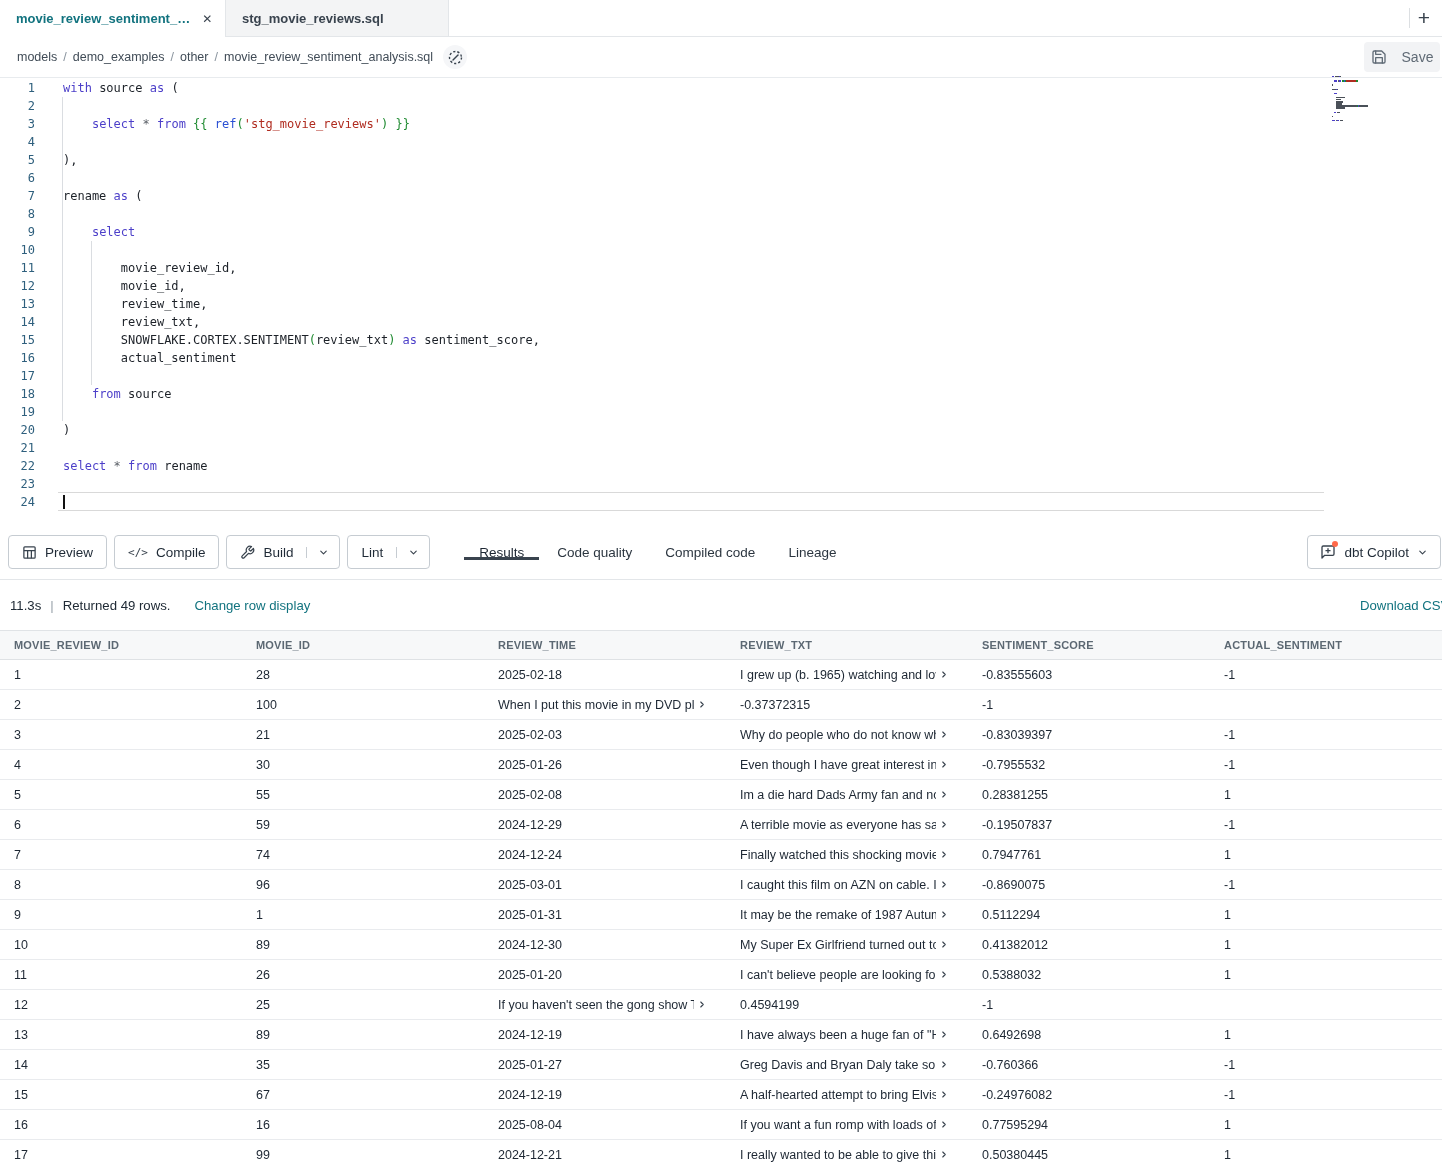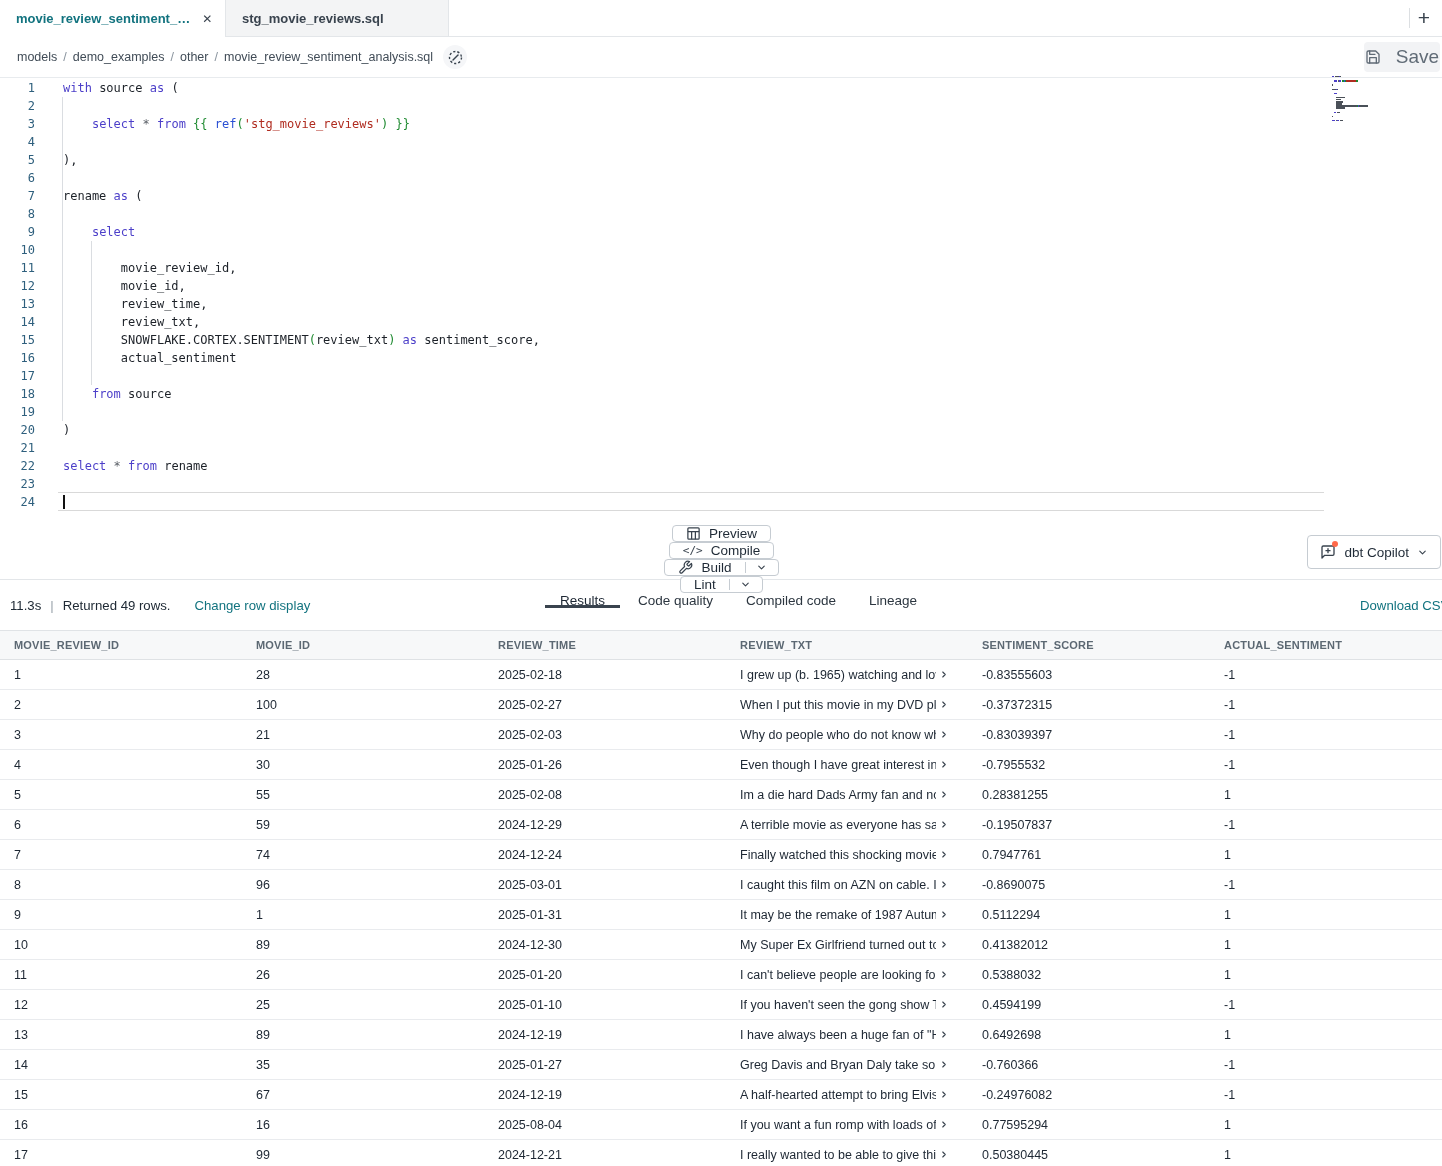--- a/index.html
+++ b/index.html
@@ -22,21 +22,21 @@
 
   
   #crumbbar { position:absolute; left:0; top:37px; width:1442px; height:41px;
     border-bottom:1px solid #e8ebee; display:flex; align-items:center; padding:0 2px 0 17px; }
   .crumb { font-size:12.5px; color:#414c57; }
   .crumb-sep { font-size:12.5px; color:#8a949e; margin:0 6px; }
   #copilot-edit { width:24px; height:24px; margin-left:10px; border-radius:50%;
     background:#f5f6f8; display:flex; align-items:center; justify-content:center; cursor:pointer; }
   #save-btn { margin-left:auto; width:76px; height:30px; background:#f2f3f5; border:none;
     border-radius:4px; display:flex; align-items:center; justify-content:center; gap:15px;
-    font-size:19px; color:#606b76; font-family:inherit; }
+    font-size:14px; color:#606b76; font-family:inherit; }
 
   
   #editor { position:absolute; left:0; top:78px; width:1442px; height:447px;
     font-family:"DejaVu Sans Mono", monospace; font-size:12px; background:#fff; }
   #code-lines { position:absolute; left:0; top:1px; width:100%; }
   .cl { display:flex; height:18px; line-height:18px; white-space:pre; }
   .ln { width:35px; text-align:right; color:#2e5f7d; flex:0 0 35px; }
   .ct { padding-left:28px; }
   .tk-k { color:#4c3fc9; }
   .tk-t { color:#1c2128; }
@@ -56,21 +56,21 @@
   #minimap { position:absolute; left:1332px; top:76px; width:66px; height:54px; }
   .mm-line { height:2.1px; display:flex; }
   .mm-seg { height:1.4px; display:inline-block; }
   .mm-sp { background:transparent; }
   .mm-k { background:#4c3fc9; } .mm-t { background:#4a5058; } .mm-j { background:#1e8a30; }
   .mm-s { background:#b02c20; } .mm-f { background:#2b50d4; } .mm-d { background:#5a5f66; }
   .mm-p { background:#1e8a30; }
 
   
   #toolbar { position:absolute; left:0; top:525px; width:1442px; height:55px;
-    border-bottom:1px solid #e3e6e9; display:flex; align-items:center; padding-left:8px;flex-direction:column; }
+    border-bottom:1px solid #e3e6e9; display:flex; align-items:center; padding-left:8px; }
   .tbtn { height:34px; border:1px solid #c6ccd2; border-radius:4px; background:#fff;
     display:flex; align-items:center; padding:0 13px; gap:8px; font-size:13.5px;
     color:#1f2a36; font-family:inherit; margin-right:7px; cursor:pointer; }
   .split { padding:0; margin-right:7px; display:flex; align-items:center;
     border:1px solid #c6ccd2; border-radius:4px; height:34px; background:#fff; }
   .split .main { display:flex; align-items:center; gap:8px; padding:0 13px;
     font-size:13.5px; color:#1f2a36; cursor:pointer; }
   .split .caret { width:33px; display:flex; align-items:center; justify-content:center;
     border-left:1px solid #c6ccd2; cursor:pointer; }
   #result-tabs { display:flex; margin-left:27px; height:100%; align-items:center; gap:3px; }
@@ -376,21 +376,20 @@
               <polyline points="9 6 15 12 9 18"></polyline>
             </svg>
           </span>
         </div>
         <div class="tcell">-0.83555603</div>
         <div class="tcell">-1</div>
       </div>
       <div class="trow">
         <div class="tcell">2</div>
         <div class="tcell">100</div>
-        <div class="tcell">2025-02-27</div>
         <div class="tcell">
           <span class="rtext">When I put this movie in my DVD playe…</span>
           <span class="chev">
             <svg width="10" height="13" viewBox="0 0 24 24" fill="none" stroke="#39434e" stroke-width="2.6" stroke-linecap="round" stroke-linejoin="round">
               <polyline points="9 6 15 12 9 18"></polyline>
             </svg>
           </span>
         </div>
         <div class="tcell">-0.37372315</div>
         <div class="tcell">-1</div>
@@ -526,21 +525,20 @@
               <polyline points="9 6 15 12 9 18"></polyline>
             </svg>
           </span>
         </div>
         <div class="tcell">0.5388032</div>
         <div class="tcell">1</div>
       </div>
       <div class="trow">
         <div class="tcell">12</div>
         <div class="tcell">25</div>
-        <div class="tcell">2025-01-10</div>
         <div class="tcell">
           <span class="rtext">If you haven't seen the gong show TV s…</span>
           <span class="chev">
             <svg width="10" height="13" viewBox="0 0 24 24" fill="none" stroke="#39434e" stroke-width="2.6" stroke-linecap="round" stroke-linejoin="round">
               <polyline points="9 6 15 12 9 18"></polyline>
             </svg>
           </span>
         </div>
         <div class="tcell">0.4594199</div>
         <div class="tcell">-1</div>

